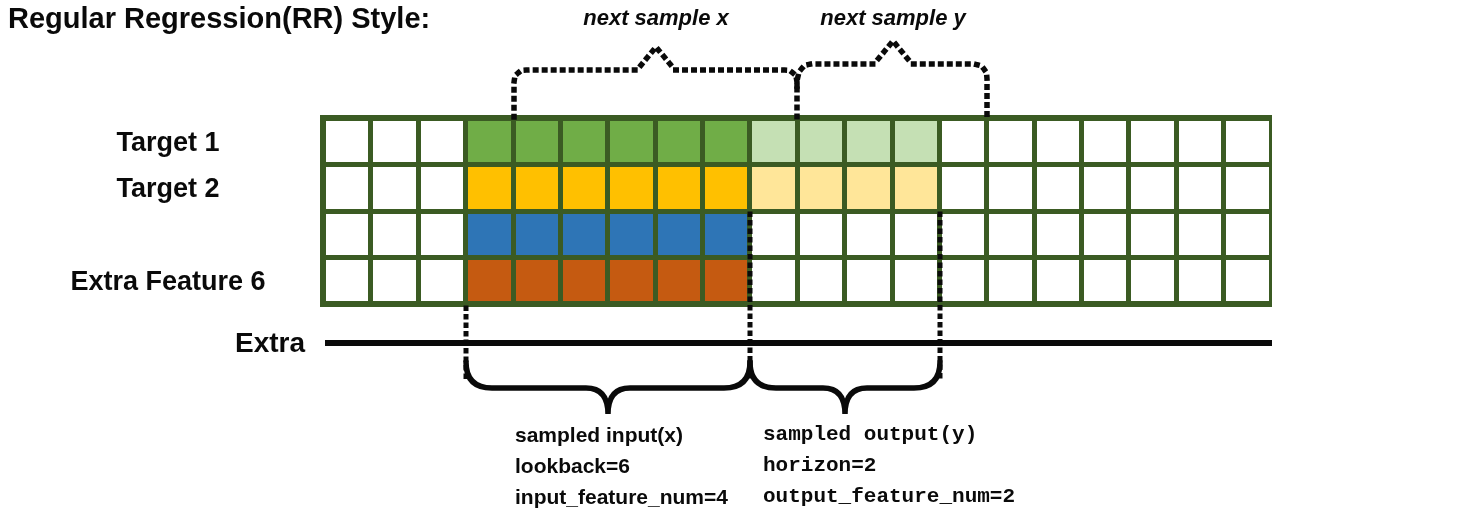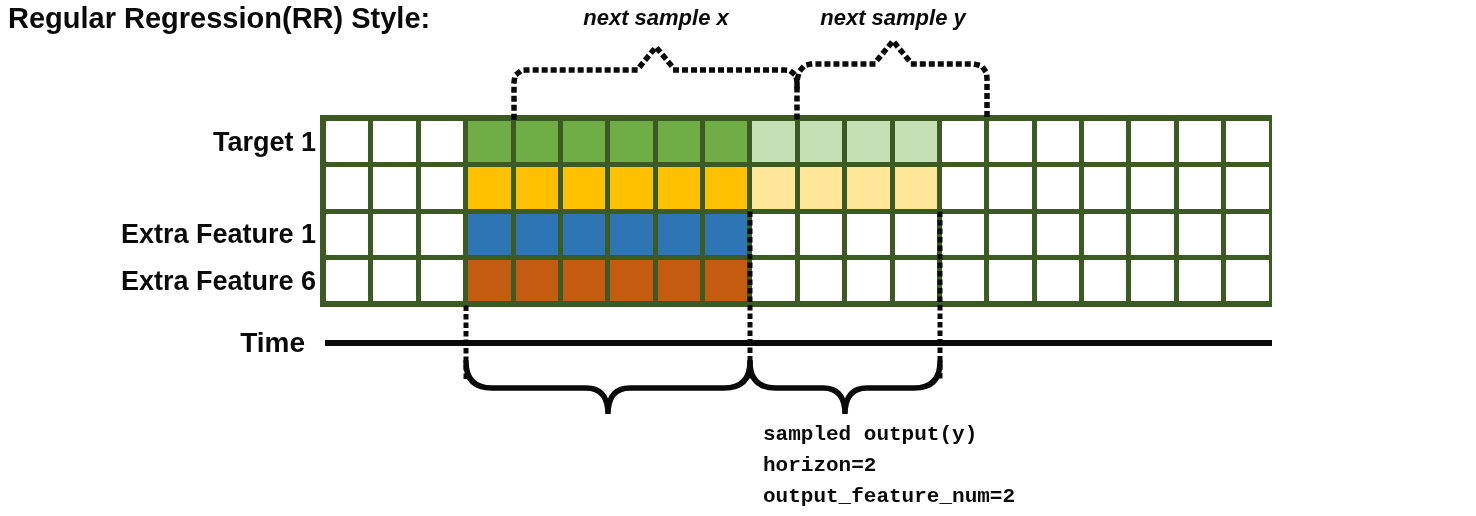--- a/index.html
+++ b/index.html
@@ -12,21 +12,21 @@
     position:absolute; left:8px; top:2px;
     font-size:29px; font-weight:bold; letter-spacing:0px;
   }
   .next-label {
     position:absolute; top:5px; transform:translateX(-50%);
     font-size:22px; font-style:italic; font-weight:600; white-space:nowrap;
   }
   .next-x { left:656px; }
   .next-y { left:893px; }
   .row-label {
-    position:absolute; left:4px; width:312px; text-align:right;
+    position:absolute; left:12px; width:312px; text-align:center;
     font-size:27px; font-weight:bold; line-height:30px; white-space:nowrap;
   }
   .time-label {
     position:absolute; left:0; width:305px; top:327px; text-align:right;
     font-size:28px; font-weight:bold;
   }
   #grid {
     position:absolute; left:320px; top:115px; width:1144px; height:192px;
     display:grid; grid-template-columns:repeat(24,1fr); grid-template-rows:repeat(4,1fr);
     gap:5px; border:6px solid #3B5B23; background:#3B5B23;
@@ -44,21 +44,21 @@
 <body>
 
 <div class="canvas">
 
   <div class="title">Regular Regression(RR) Style:</div>
 
   <div class="next-label next-y">next sample y</div>
   <div class="next-label next-x">next sample x</div>
 
   <div class="row-label" style="top:127px;">Target 1</div>
-  <div class="row-label" style="top:219px;">Extra Feature 1</div>
+  <div class="row-label" style="top:173px;">Target 2</div>
   <div class="row-label" style="top:266px;">Extra Feature 6</div>
 
   <div id="grid">
       <div class="cell" style="background: rgb(255, 255, 255);"></div>
       <div class="cell" style="background: rgb(255, 255, 255);"></div>
       <div class="cell" style="background: rgb(255, 255, 255);"></div>
       <div class="cell" style="background: rgb(112, 173, 71);"></div>
       <div class="cell" style="background: rgb(112, 173, 71);"></div>
       <div class="cell" style="background: rgb(112, 173, 71);"></div>
       <div class="cell" style="background: rgb(112, 173, 71);"></div>
@@ -146,40 +146,45 @@
       <div class="cell" style="background: rgb(255, 255, 255);"></div>
       <div class="cell" style="background: rgb(255, 255, 255);"></div>
       <div class="cell" style="background: rgb(255, 255, 255);"></div>
       <div class="cell" style="background: rgb(255, 255, 255);"></div>
       <div class="cell" style="background: rgb(255, 255, 255);"></div>
       <div class="cell" style="background: rgb(255, 255, 255);"></div>
       <div class="cell" style="background: rgb(255, 255, 255);"></div>
       <div class="cell" style="background: rgb(255, 255, 255);"></div>
     </div>
 
-  <div class="time-label">Time</div>
+  <div class="time-label">Extra</div>
 
   <svg class="overlay" width="1476" height="516" viewBox="0 0 1476 516">
 
     <path d="M 514 117 L 514 84 Q 514 70 528 70 L 637 70 L 656 47 L 675 70 L 783 70 Q 797 70 797 84 L 797 117" fill="none" stroke="#0a0a0a" stroke-width="5.5" stroke-linecap="square" stroke-dasharray="0.5 8.5"></path>
 
     <path d="M 797 86 Q 797 64 813 64 L 874 64 L 893 41 L 912 64 L 971 64 Q 987 64 987 80 L 987 117" fill="none" stroke="#0a0a0a" stroke-width="5.5" stroke-linecap="square" stroke-dasharray="0.5 8.5"></path>
 
     <path d="M 466 308 L 466 377" fill="none" stroke="#0a0a0a" stroke-width="5" stroke-linecap="square" stroke-dasharray="0.5 8"></path>
     <path d="M 750 214 L 750 377" fill="none" stroke="#0a0a0a" stroke-width="5" stroke-linecap="square" stroke-dasharray="0.5 8"></path>
     <path d="M 940 214 L 940 377" fill="none" stroke="#0a0a0a" stroke-width="5" stroke-linecap="square" stroke-dasharray="0.5 8"></path>
 
     <line x1="325" y1="343" x2="1438" y2="343" stroke="#0a0a0a" stroke-width="6"></line>
     <polygon points="1468,343 1430,331 1430,355" fill="#0a0a0a"></polygon>
 
     <path d="M 466 362 Q 466 388 492 388 L 586 388 Q 608 388 608 414 Q 608 388 630 388 L 724 388 Q 750 388 750 362" fill="none" stroke="#0a0a0a" stroke-width="5.5" stroke-linecap="round"></path>
 
     <path d="M 750 362 Q 750 388 776 388 L 823 388 Q 845 388 845 414 Q 845 388 867 388 L 914 388 Q 940 388 940 362" fill="none" stroke="#0a0a0a" stroke-width="5.5" stroke-linecap="round"></path>
   </svg>
 
+  <div class="note-block note-input">
+    <div>sampled input(x)</div>
+    <div>lookback=6</div>
+    <div>input_feature_num=4</div>
+  </div>
 
   <div class="note-block note-output">
     <div>sampled output(y)</div>
     <div>horizon=2</div>
     <div>output_feature_num=2</div>
   </div>
 
 </div>
 
 </body></html>

